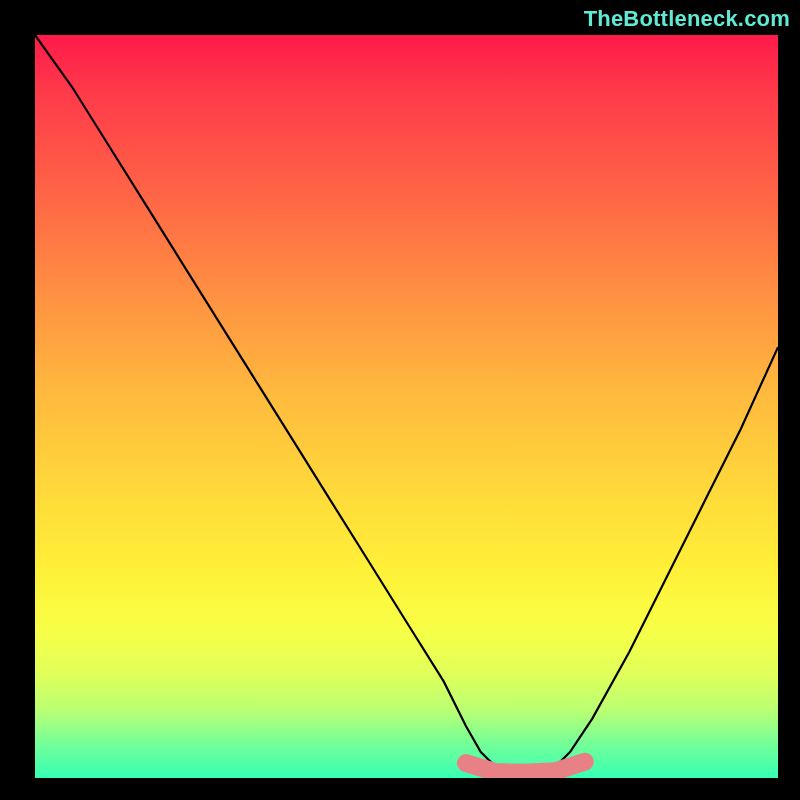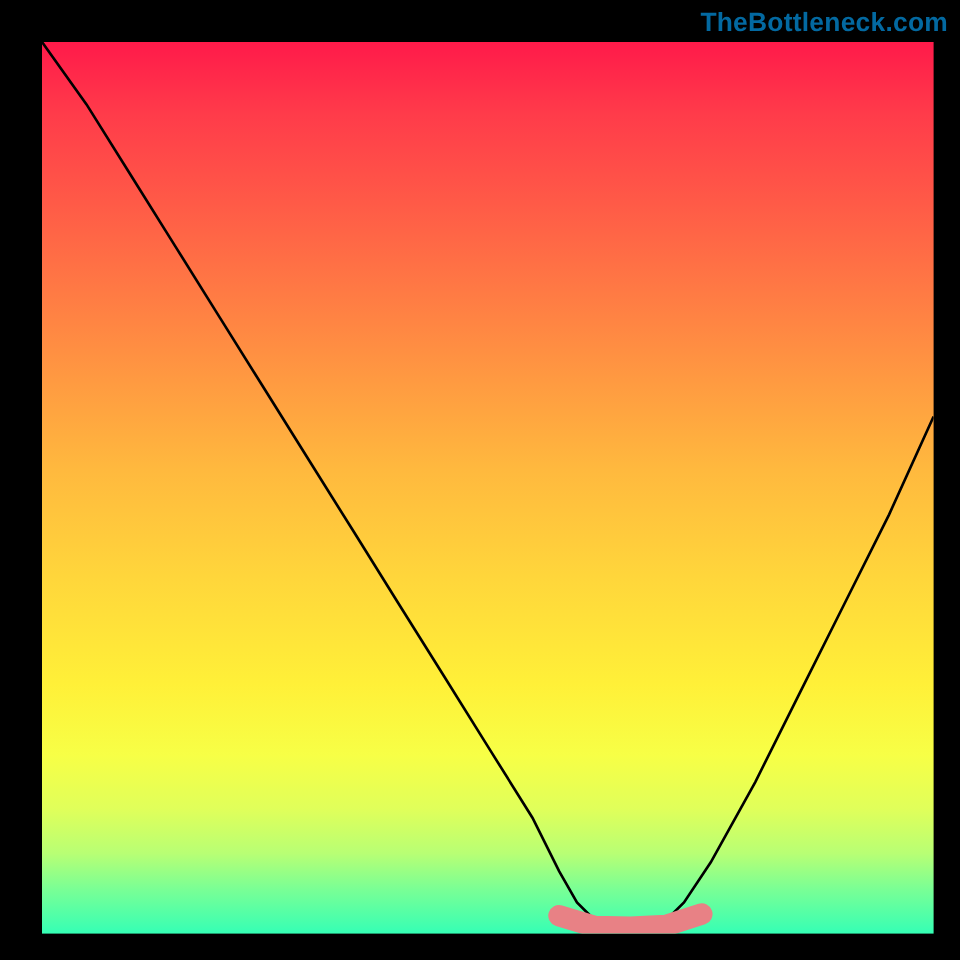--- a/index.html
+++ b/index.html
@@ -28,21 +28,21 @@
       #f7ff46 80%,
       #e0ff5a 86%,
       #b8ff74 91%,
       #7aff95 95%,
       #35ffb5 100%);
   }
   .watermark {
     position: absolute;
     top: 6px;
     right: 10px;
-    color: #0369a1;
+    color: #5eead4;
     font-family: Arial, Helvetica, sans-serif;
     font-size: 22px;
     font-weight: 600;
     letter-spacing: 0.2px;
     user-select: none;
   }
   svg.curves {
     position: absolute;
     left: 0;
     top: 0;

